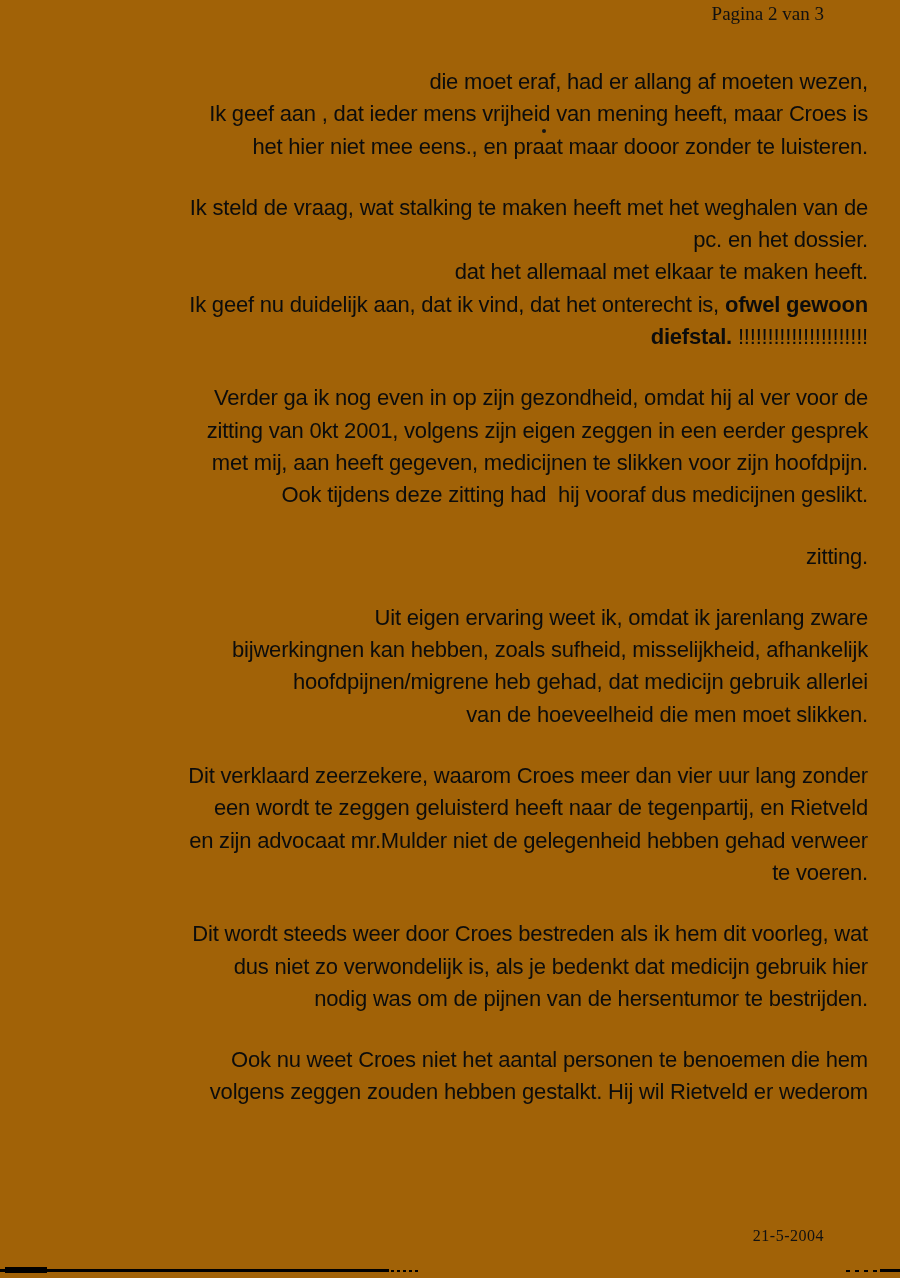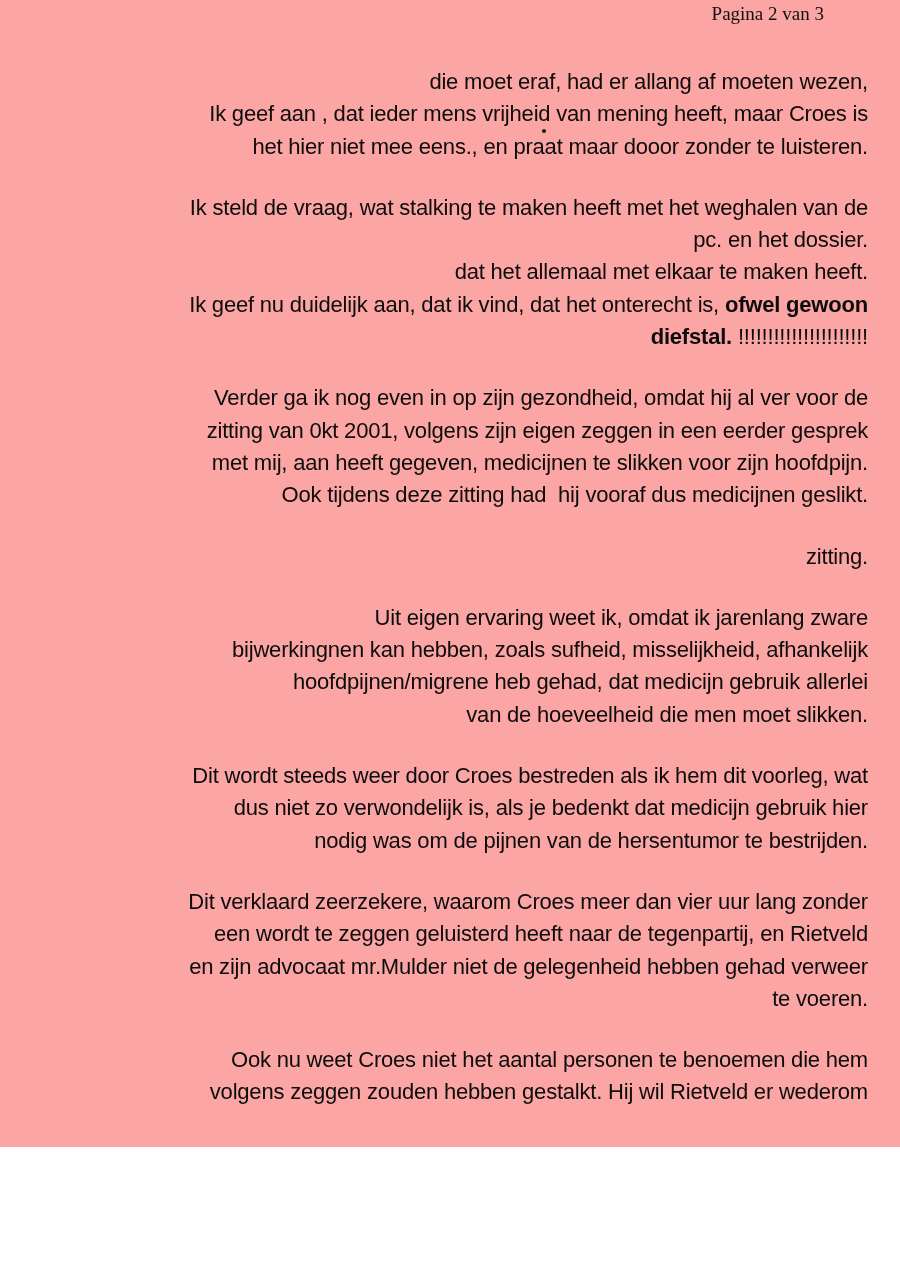--- a/index.html
+++ b/index.html
@@ -1,20 +1,20 @@
 <!DOCTYPE html>
 <html><head>
 <meta charset="utf-8">
 <style>
   html, body { margin: 0; padding: 0; background: #ffffff; }
   .page {
     position: relative;
     width: 900px;
-    height: 1147px;
-    background: #fca5a5;
+    height: 1278px;
+    background: #a16207;
     color: #0c0c0c;
     font-family: "Liberation Sans", sans-serif;
     overflow: hidden;
   }
   .header-right {
     position: absolute;
     top: 3px;
     right: 76px;
     font-family: "Liberation Serif", serif;
     font-size: 19px;
@@ -84,29 +84,29 @@
       <div class="par">
         <div class="line"><span>zitting.</span></div>
       </div>
       <div class="par">
         <div class="line"><span>Uit eigen ervaring weet ik, omdat ik jarenlang zware</span></div>
         <div class="line"><span>bijwerkingnen kan hebben, zoals sufheid, misselijkheid, afhankelijk</span></div>
         <div class="line"><span>hoofdpijnen/migrene heb gehad, dat medicijn gebruik allerlei</span></div>
         <div class="line"><span>van de hoeveelheid die men moet slikken.</span></div>
       </div>
       <div class="par">
-        <div class="line"><span>Dit wordt steeds weer door Croes bestreden als ik hem dit voorleg, wat</span></div>
-        <div class="line"><span>dus niet zo verwondelijk is, als je bedenkt dat medicijn gebruik hier</span></div>
-        <div class="line"><span>nodig was om de pijnen van de hersentumor te bestrijden.</span></div>
-      </div>
-      <div class="par">
         <div class="line"><span>Dit verklaard zeerzekere, waarom Croes meer dan vier uur lang zonder</span></div>
         <div class="line"><span>een wordt te zeggen geluisterd heeft naar de tegenpartij, en Rietveld</span></div>
         <div class="line"><span>en zijn advocaat mr.Mulder niet de gelegenheid hebben gehad verweer</span></div>
         <div class="line"><span>te voeren.</span></div>
+      </div>
+      <div class="par">
+        <div class="line"><span>Dit wordt steeds weer door Croes bestreden als ik hem dit voorleg, wat</span></div>
+        <div class="line"><span>dus niet zo verwondelijk is, als je bedenkt dat medicijn gebruik hier</span></div>
+        <div class="line"><span>nodig was om de pijnen van de hersentumor te bestrijden.</span></div>
       </div>
       <div class="par">
         <div class="line"><span>Ook nu weet Croes niet het aantal personen te benoemen die hem</span></div>
         <div class="line"><span>volgens zeggen zouden hebben gestalkt. Hij wil Rietveld er wederom</span></div>
       </div>
     </div>
 
   <div class="speck"></div>
 
   <div class="footer-date">21-5-2004</div>

